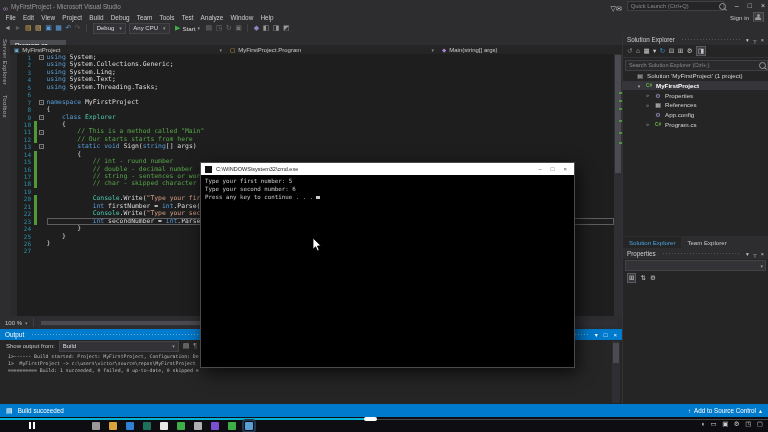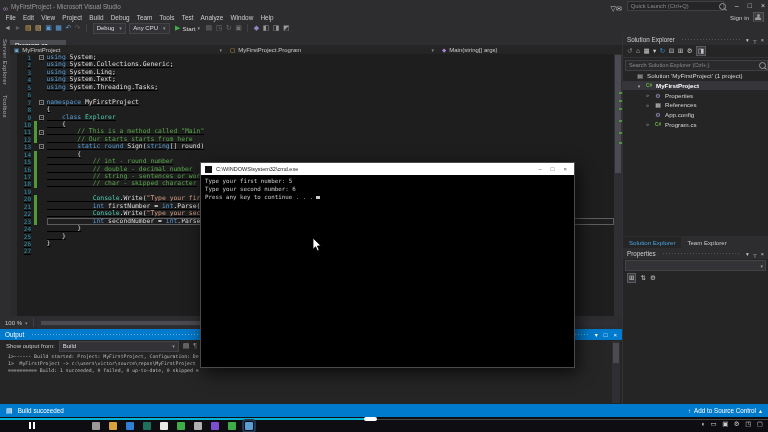--- a/index.html
+++ b/index.html
@@ -39,21 +39,21 @@
   .doctabrow{position:absolute;left:10px;top:34px;right:146px;height:11px;background:#2d2d30;}
   .doctab{display:inline-flex;align-items:center;gap:3px;height:11px;background:#4b4b52;color:#fff;font-size:6.4px;padding:0 5px;}
   .doctab .gi{font-size:5.5px;color:#d6d6d6;}
   .navbar{position:absolute;left:10px;top:45px;right:146px;height:9px;background:#252526;display:flex;align-items:center;font-size:6px;color:#c8c8c8;}
   .navsec{display:flex;align-items:center;gap:3px;padding:0 4px;height:100%;}
   .navsec .nic{font-size:5.5px;}
   .navsec .arr{margin-left:auto;color:#8a8a8a;font-size:5px;}
   .ns1{width:208px;} .ns2{width:204px;} .ns3{flex:1;}
   .codearea{position:absolute;left:10px;top:54px;width:604px;height:262px;background:#1e1e1e;overflow:hidden;}
   .bpmargin{position:absolute;left:0;top:0;width:7px;height:100%;background:#2a2a2c;}
-  .cl{height:7.45px;line-height:7.45px;display:flex;white-space:pre;position:relative;text-decoration:underline;}
+  .cl{height:7.45px;line-height:7.45px;display:flex;white-space:pre;position:relative;}
   .ln{width:21px;flex:0 0 auto;text-align:right;color:#2b91af;font-size:6px;font-family:"DejaVu Sans Mono",monospace;}
   .chg{width:2.5px;height:7.45px;flex:0 0 auto;margin-left:3px;}
   .chg.on{background:#4e9a35;}
   .fold{width:10px;flex:0 0 auto;display:flex;justify-content:center;align-items:center;}
   .foldbox{width:5px;height:5px;border:1px solid #7a7a7a;color:#c8c8c8;font-size:5px;line-height:3px;text-align:center;box-sizing:border-box;background:#1e1e1e;}
   .ct{font-family:"DejaVu Sans Mono",monospace;font-size:6.4px;color:#dcdcdc;flex:1;overflow:hidden;}
   .cl.cur .ct{outline:1px solid #5e5e62;outline-offset:-1px;}
   .tok-k{color:#569cd6;} .tok-w{color:#dcdcdc;} .tok-c{color:#57a64a;} .tok-s{color:#d69d85;} .tok-t{color:#4ec9b0;}
   .vscroll{position:absolute;left:614px;top:54px;width:8px;height:262px;background:#2f2f33;}
   .vthumb{position:absolute;left:1px;top:1px;width:6px;height:118px;background:#4a4a50;}
@@ -254,21 +254,21 @@
         <div class="cl"><span class="ln">3</span><span class="chg"></span><span class="fold"></span><span class="ct"><span class="tok-k">using</span><span class="tok-w"> System.Linq;</span></span></div>
         <div class="cl"><span class="ln">4</span><span class="chg"></span><span class="fold"></span><span class="ct"><span class="tok-k">using</span><span class="tok-w"> System.Text;</span></span></div>
         <div class="cl"><span class="ln">5</span><span class="chg"></span><span class="fold"></span><span class="ct"><span class="tok-k">using</span><span class="tok-w"> System.Threading.Tasks;</span></span></div>
         <div class="cl"><span class="ln">6</span><span class="chg"></span><span class="fold"></span><span class="ct"></span></div>
         <div class="cl"><span class="ln">7</span><span class="chg"></span><span class="fold"><span class="foldbox">-</span></span><span class="ct"><span class="tok-k">namespace</span><span class="tok-w"> MyFirstProject</span></span></div>
         <div class="cl"><span class="ln">8</span><span class="chg"></span><span class="fold"></span><span class="ct"><span class="tok-w">{</span></span></div>
         <div class="cl"><span class="ln">9</span><span class="chg"></span><span class="fold"><span class="foldbox">-</span></span><span class="ct"><span class="tok-w">    </span><span class="tok-k">class</span><span class="tok-w"> </span><span class="tok-t">Explorer</span></span></div>
         <div class="cl"><span class="ln">10</span><span class="chg on"></span><span class="fold"></span><span class="ct"><span class="tok-w">    {</span></span></div>
         <div class="cl"><span class="ln">11</span><span class="chg on"></span><span class="fold"><span class="foldbox">-</span></span><span class="ct"><span class="tok-w">        </span><span class="tok-c">// This is a method called "Main"</span></span></div>
         <div class="cl"><span class="ln">12</span><span class="chg on"></span><span class="fold"></span><span class="ct"><span class="tok-w">        </span><span class="tok-c">// Our starts starts from here</span></span></div>
-        <div class="cl"><span class="ln">13</span><span class="chg"></span><span class="fold"><span class="foldbox">-</span></span><span class="ct"><span class="tok-w">        </span><span class="tok-k">static</span><span class="tok-w"> </span><span class="tok-k">round</span><span class="tok-w"> Sign(</span><span class="tok-k">string</span><span class="tok-w">[] round)</span></span></div>
+        <div class="cl"><span class="ln">13</span><span class="chg"></span><span class="fold"><span class="foldbox">-</span></span><span class="ct"><span class="tok-w">        </span><span class="tok-k">static</span><span class="tok-w"> </span><span class="tok-k">void</span><span class="tok-w"> Sign(</span><span class="tok-k">string</span><span class="tok-w">[] args)</span></span></div>
         <div class="cl"><span class="ln">14</span><span class="chg on"></span><span class="fold"></span><span class="ct"><span class="tok-w">        {</span></span></div>
         <div class="cl"><span class="ln">15</span><span class="chg on"></span><span class="fold"></span><span class="ct"><span class="tok-w">            </span><span class="tok-c">// int - round number</span></span></div>
         <div class="cl"><span class="ln">16</span><span class="chg on"></span><span class="fold"></span><span class="ct"><span class="tok-w">            </span><span class="tok-c">// double - decimal number</span></span></div>
         <div class="cl"><span class="ln">17</span><span class="chg on"></span><span class="fold"></span><span class="ct"><span class="tok-w">            </span><span class="tok-c">// string - sentences or words</span></span></div>
         <div class="cl"><span class="ln">18</span><span class="chg on"></span><span class="fold"></span><span class="ct"><span class="tok-w">            </span><span class="tok-c">// char - skipped character</span></span></div>
         <div class="cl"><span class="ln">19</span><span class="chg"></span><span class="fold"></span><span class="ct"></span></div>
         <div class="cl"><span class="ln">20</span><span class="chg on"></span><span class="fold"></span><span class="ct"><span class="tok-w">            </span><span class="tok-t">Console</span><span class="tok-w">.Write(</span><span class="tok-s">"Type your first numb</span></span></div>
         <div class="cl"><span class="ln">21</span><span class="chg on"></span><span class="fold"></span><span class="ct"><span class="tok-w">            </span><span class="tok-k">int</span><span class="tok-w"> firstNumber = </span><span class="tok-k">int</span><span class="tok-w">.Parse(</span><span class="tok-t">Console</span></span></div>
         <div class="cl"><span class="ln">22</span><span class="chg on"></span><span class="fold"></span><span class="ct"><span class="tok-w">            </span><span class="tok-t">Console</span><span class="tok-w">.Write(</span><span class="tok-s">"Type your second num</span></span></div>
         <div class="cl cur"><span class="ln">23</span><span class="chg on"></span><span class="fold"></span><span class="ct"><span class="tok-w">            </span><span class="tok-k">int</span><span class="tok-w"> secondNumber = </span><span class="tok-k">int</span><span class="tok-w">.Parse(</span><span class="tok-t">Consol</span></span></div>

